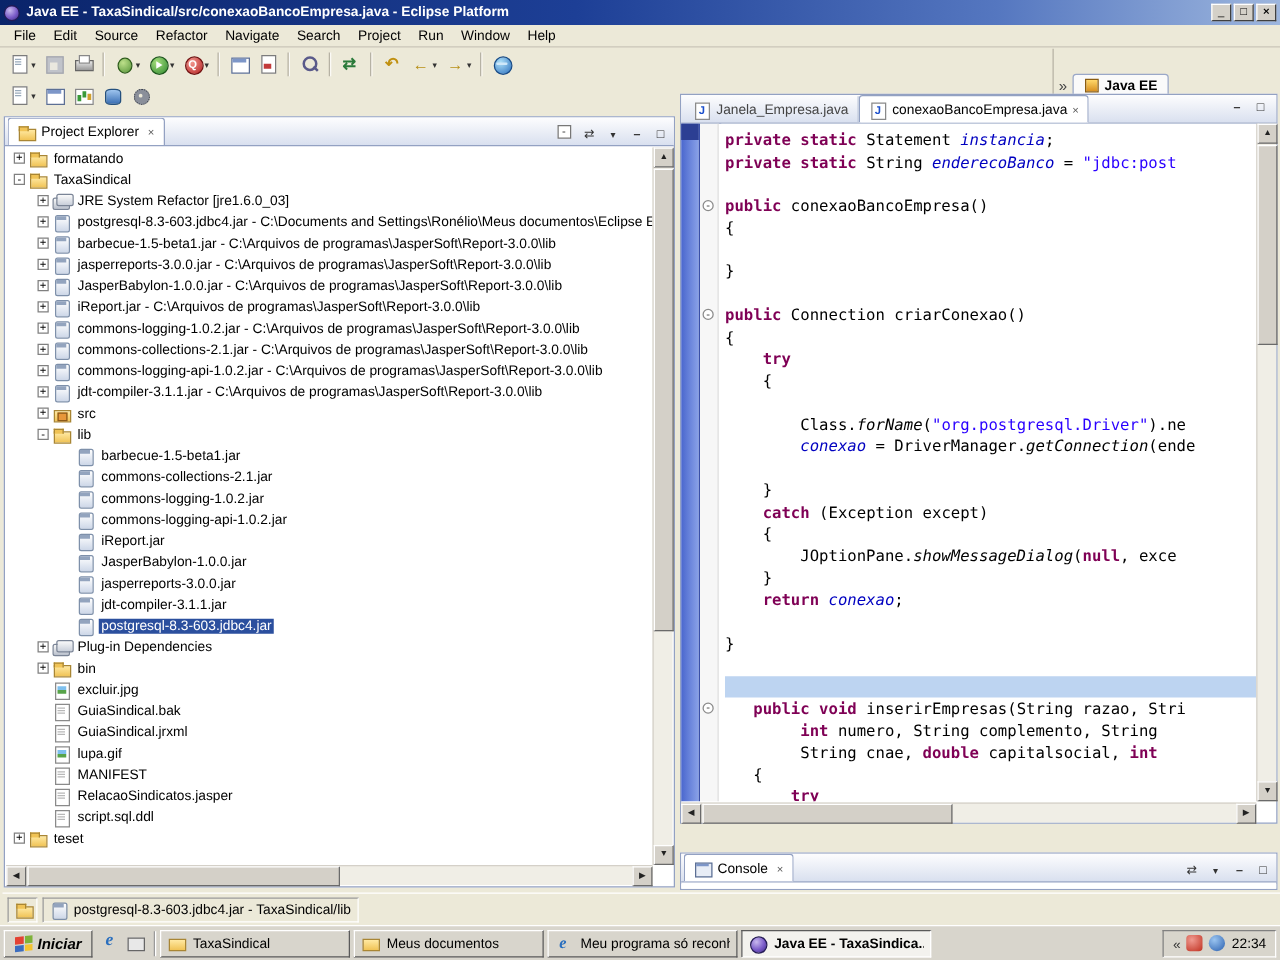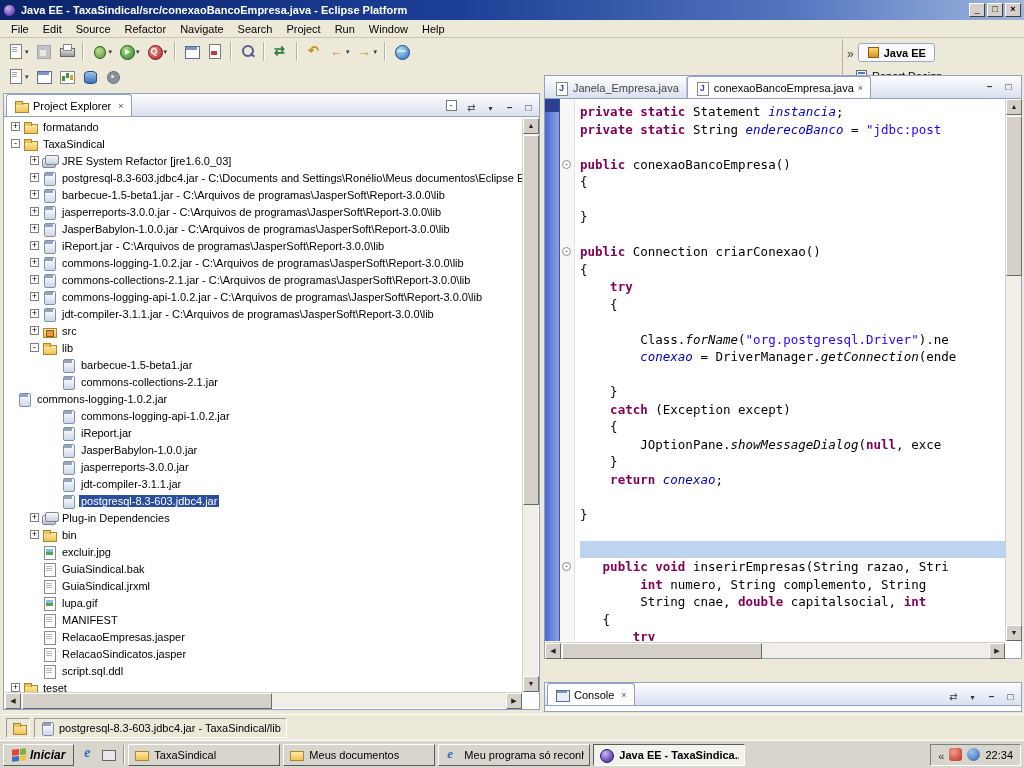--- a/index.html
+++ b/index.html
@@ -59,21 +59,21 @@
     background:radial-gradient(circle at 35% 30%,#aee0f8,#2a6fbe);border:1px solid #174a86;}
   .i-globe::after{content:"";position:absolute;left:4px;top:7px;width:9px;height:2px;background:#cfe8fa;border-radius:2px;}
   .i-chart::before{content:"";position:absolute;left:2px;top:3px;width:13px;height:11px;background:#fff;border:1px solid #888;}
   .i-chart::after{content:"";position:absolute;left:4px;top:8px;width:3px;height:5px;background:#3a9a3a;box-shadow:4px -3px 0 #3a9a3a,8px -1px 0 #d0a030;}
   .i-db::before{content:"";position:absolute;left:3px;top:3px;width:11px;height:11px;border-radius:5px/3px;
     background:linear-gradient(#9ec4ee,#3a6fb4);border:1px solid #24507e;}
   .i-gear::before{content:"";position:absolute;left:3px;top:3px;width:11px;height:11px;border-radius:50%;background:#8a8f9a;border:1px dotted #40454e;}
   .i-gear::after{content:"";position:absolute;left:7px;top:7px;width:3px;height:3px;border-radius:50%;background:#ece9d8;}
 
   
-  .persp{position:absolute;left:842px;top:39px;width:182px;height:50px;border-left:1px solid #b6b2a4;background:#ece9d8;padding:2px 4px;}
+  .persp{position:absolute;left:842px;top:39px;width:182px;height:50px;border-left:1px solid #b6b2a4;background:#ece9d8;padding:18px 4px;}
   .persp-row{display:flex;align-items:center;height:23px;gap:4px;}
   .persp-more::before{content:"»";color:#444;font-size:12px;}
   .persp-chip{display:flex;align-items:center;gap:4px;font-size:11px;padding:2px 8px;border-radius:3px;}
   .persp-chip.active{background:#fafafa;border:1px solid #9aa8c8;font-weight:bold;}
   .pic{width:13px;height:13px;flex:none;position:relative;}
   .pic-javaee::before{content:"";position:absolute;inset:1px;background:linear-gradient(#ffd86b,#d89020);border:1px solid #8a5c10;}
   .pic-report::before{content:"";position:absolute;inset:1px;background:#fff;border:1px solid #666;}
   .pic-report::after{content:"";position:absolute;left:3px;top:3px;width:7px;height:2px;background:#4a7ac0;box-shadow:0 3px 0 #4a7ac0;}
 
   
@@ -391,21 +391,21 @@
         <div class="trow" style="padding-left: 44px;">
           <span class="exp hid"></span>
           <span class="ti ti-jarfile"></span>
           <span class="tlabel">barbecue-1.5-beta1.jar</span>
         </div>
         <div class="trow" style="padding-left: 44px;">
           <span class="exp hid"></span>
           <span class="ti ti-jarfile"></span>
           <span class="tlabel">commons-collections-2.1.jar</span>
         </div>
-        <div class="trow" style="">
+        <div class="trow" style="padding-left: 44px;">
           <span class="exp hid"></span>
           <span class="ti ti-jarfile"></span>
           <span class="tlabel">commons-logging-1.0.2.jar</span>
         </div>
         <div class="trow" style="padding-left: 44px;">
           <span class="exp hid"></span>
           <span class="ti ti-jarfile"></span>
           <span class="tlabel">commons-logging-api-1.0.2.jar</span>
         </div>
         <div class="trow" style="padding-left: 44px;">
@@ -460,25 +460,20 @@
         </div>
         <div class="trow" style="padding-left: 25px;">
           <span class="exp hid"></span>
           <span class="ti ti-image"></span>
           <span class="tlabel">lupa.gif</span>
         </div>
         <div class="trow" style="padding-left: 25px;">
           <span class="exp hid"></span>
           <span class="ti ti-file"></span>
           <span class="tlabel">MANIFEST</span>
-        </div>
-        <div class="trow" style="padding-left: 25px;">
-          <span class="exp hid"></span>
-          <span class="ti ti-file"></span>
-          <span class="tlabel">RelacaoEmpresas.jasper</span>
         </div>
         <div class="trow" style="padding-left: 25px;">
           <span class="exp hid"></span>
           <span class="ti ti-file"></span>
           <span class="tlabel">RelacaoSindicatos.jasper</span>
         </div>
         <div class="trow" style="padding-left: 25px;">
           <span class="exp hid"></span>
           <span class="ti ti-file"></span>
           <span class="tlabel">script.sql.ddl</span>

